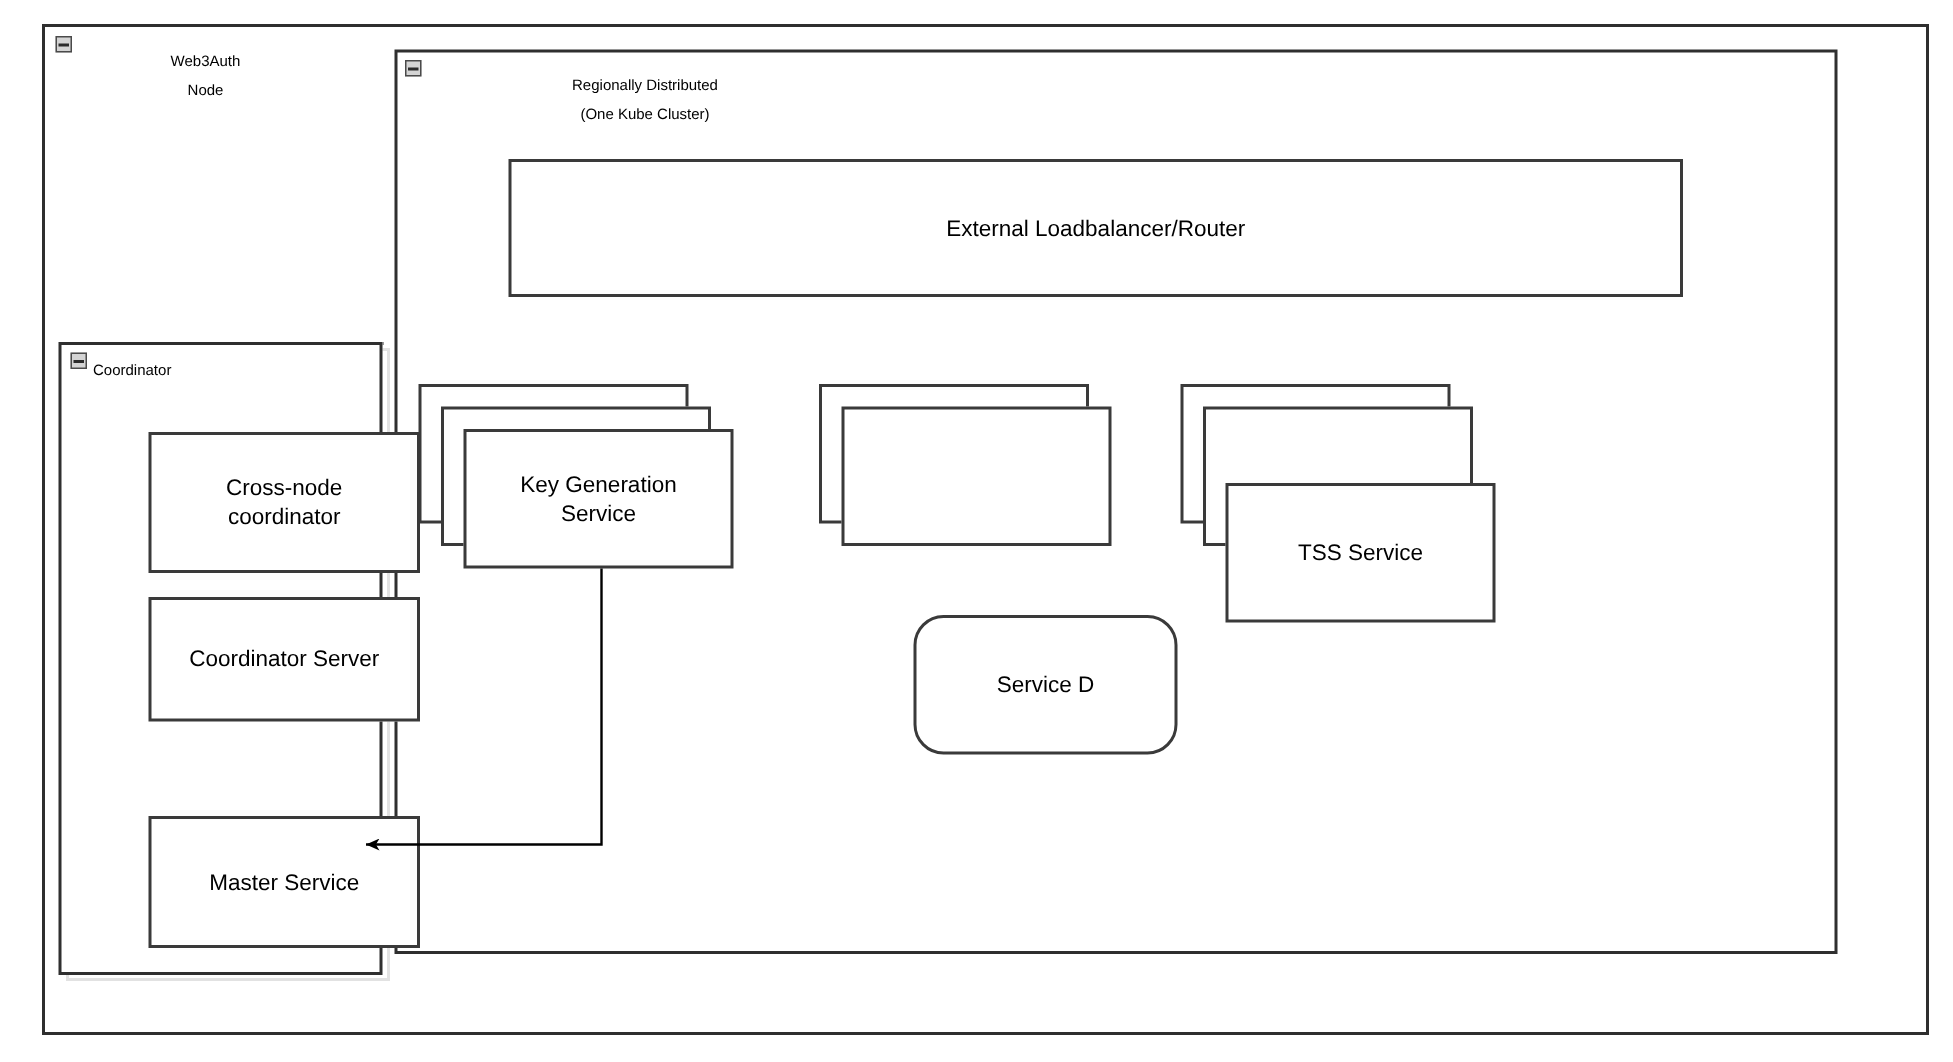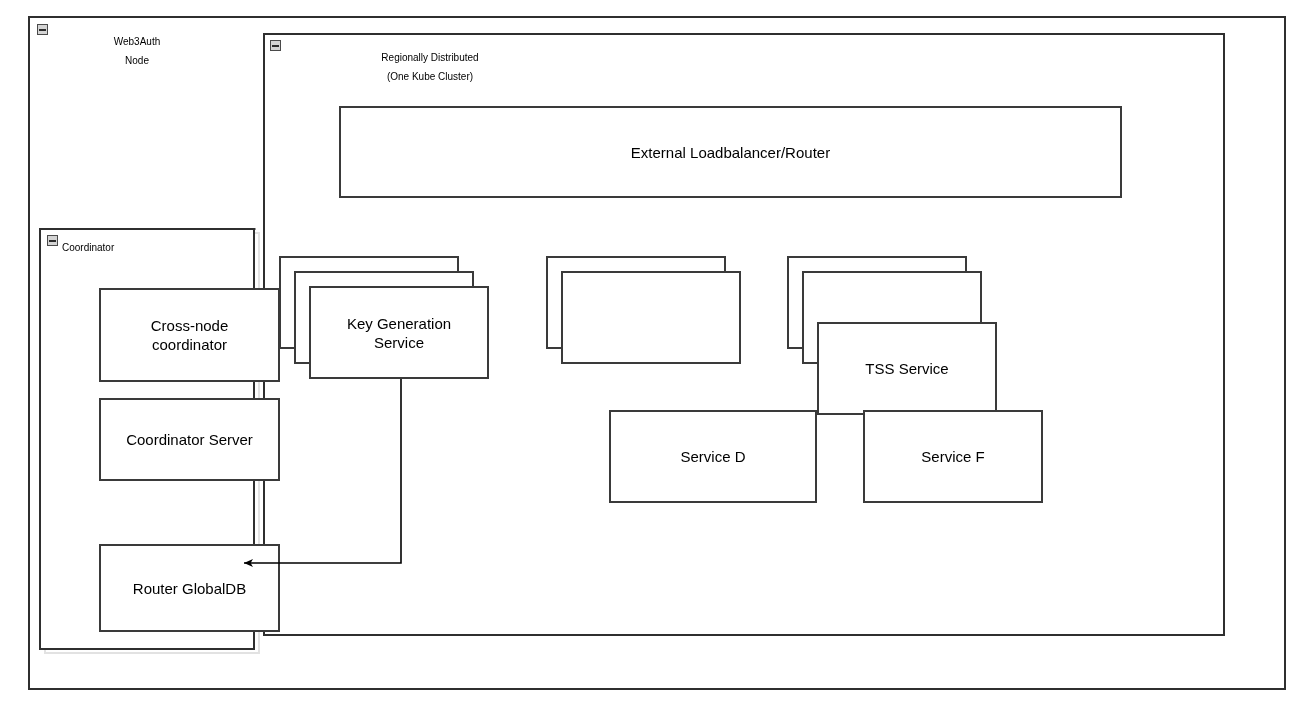--- a/index.html
+++ b/index.html
@@ -134,33 +134,32 @@
   <div class="abs stack-front" style="left:309px; top:286px; width:180px; height:93px;">Key Generation
 Service</div>
 
   <div class="abs stack-layer" style="left:546px; top:256px; width:180px; height:93px;"></div>
   <div class="abs stack-layer" style="left:561px; top:271px; width:180px; height:93px;"></div>
 
   <div class="abs stack-layer" style="left:787px; top:256px; width:180px; height:93px;"></div>
   <div class="abs stack-layer" style="left:802px; top:271px; width:180px; height:93px;"></div>
   <div class="abs stack-front" style="left:817px; top:286px; width:180px; height:93px;margin-top:36px;">TSS Service</div>
 
-  <div class="abs node" style="left:563px; top:410px; width:208px; height:93px;">Service D</div>
-  <div class="abs node" style="left:817px; top:410px; width:180px; height:93px;">Service F</div>
+  <div class="abs node" style="left:563px; top:410px; width:176px; height:93px;border-radius:20px;">Service D</div>
 
   <div class="abs coord-shadow" style="left:44px; top:232px; width:216px; height:422px;"></div>
   <div class="abs coord-topline" style="left:44px; top:228px; width:212px;"></div>
   <div class="abs coord-inner" style="left:39px; top:228px; width:216px; height:422px;"></div>
   <div class="collapse-icon" style="left:47px; top:235px;"></div>
   <div class="group-title" style="left:62px; top:238px; width:140px; text-align:left;">Coordinator</div>
 
   <div class="abs node" style="left:53px; top:288px; width:181px; height:94px;">Cross-node
 coordinator</div>
   <div class="abs node" style="left:53px; top:398px; width:181px; height:83px;">Coordinator Server</div>
-  <div class="abs node" style="left:53px; top:544px; width:181px; height:88px;">Router GlobalDB</div>
+  <div class="abs node" style="left:53px; top:544px; width:181px; height:88px;">Master Service</div>
 
   <svg class="connector-layer" viewBox="0 0 1302 708" xmlns="http://www.w3.org/2000/svg">
     <defs>
       <marker id="arrowhead" markerWidth="10" markerHeight="8" refX="9" refY="4" orient="auto" markerUnits="userSpaceOnUse">
         <path d="M 9 4 L 0 0 L 2.4 4 L 0 8 Z" fill="#000000"></path>
       </marker>
     </defs>
     <path d="M 401 379 L 401 563 L 244 563" fill="none" stroke="#000000" stroke-width="1.6" marker-end="url(#arrowhead)"></path>
   </svg>
 

